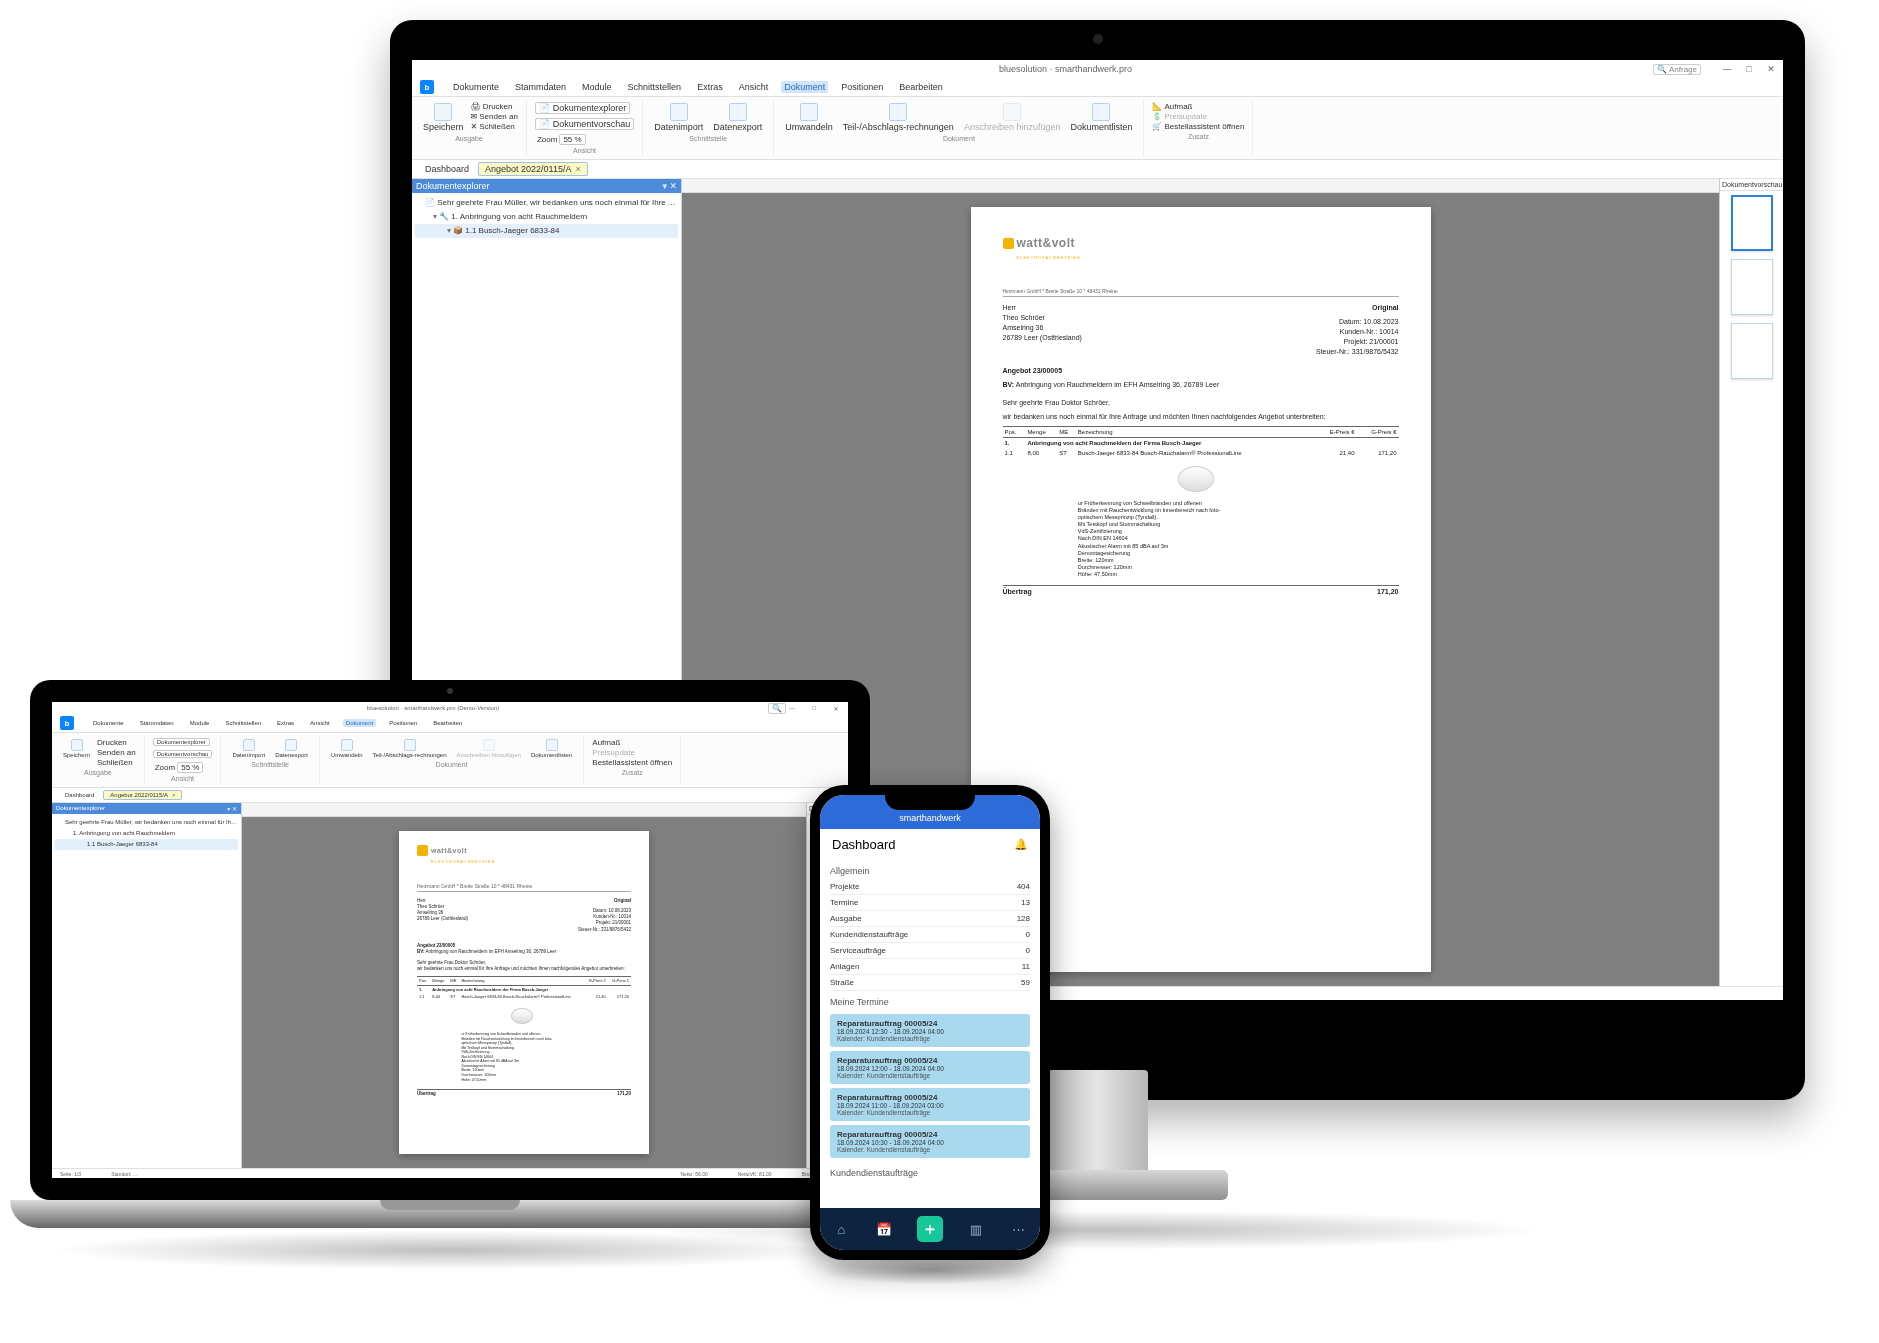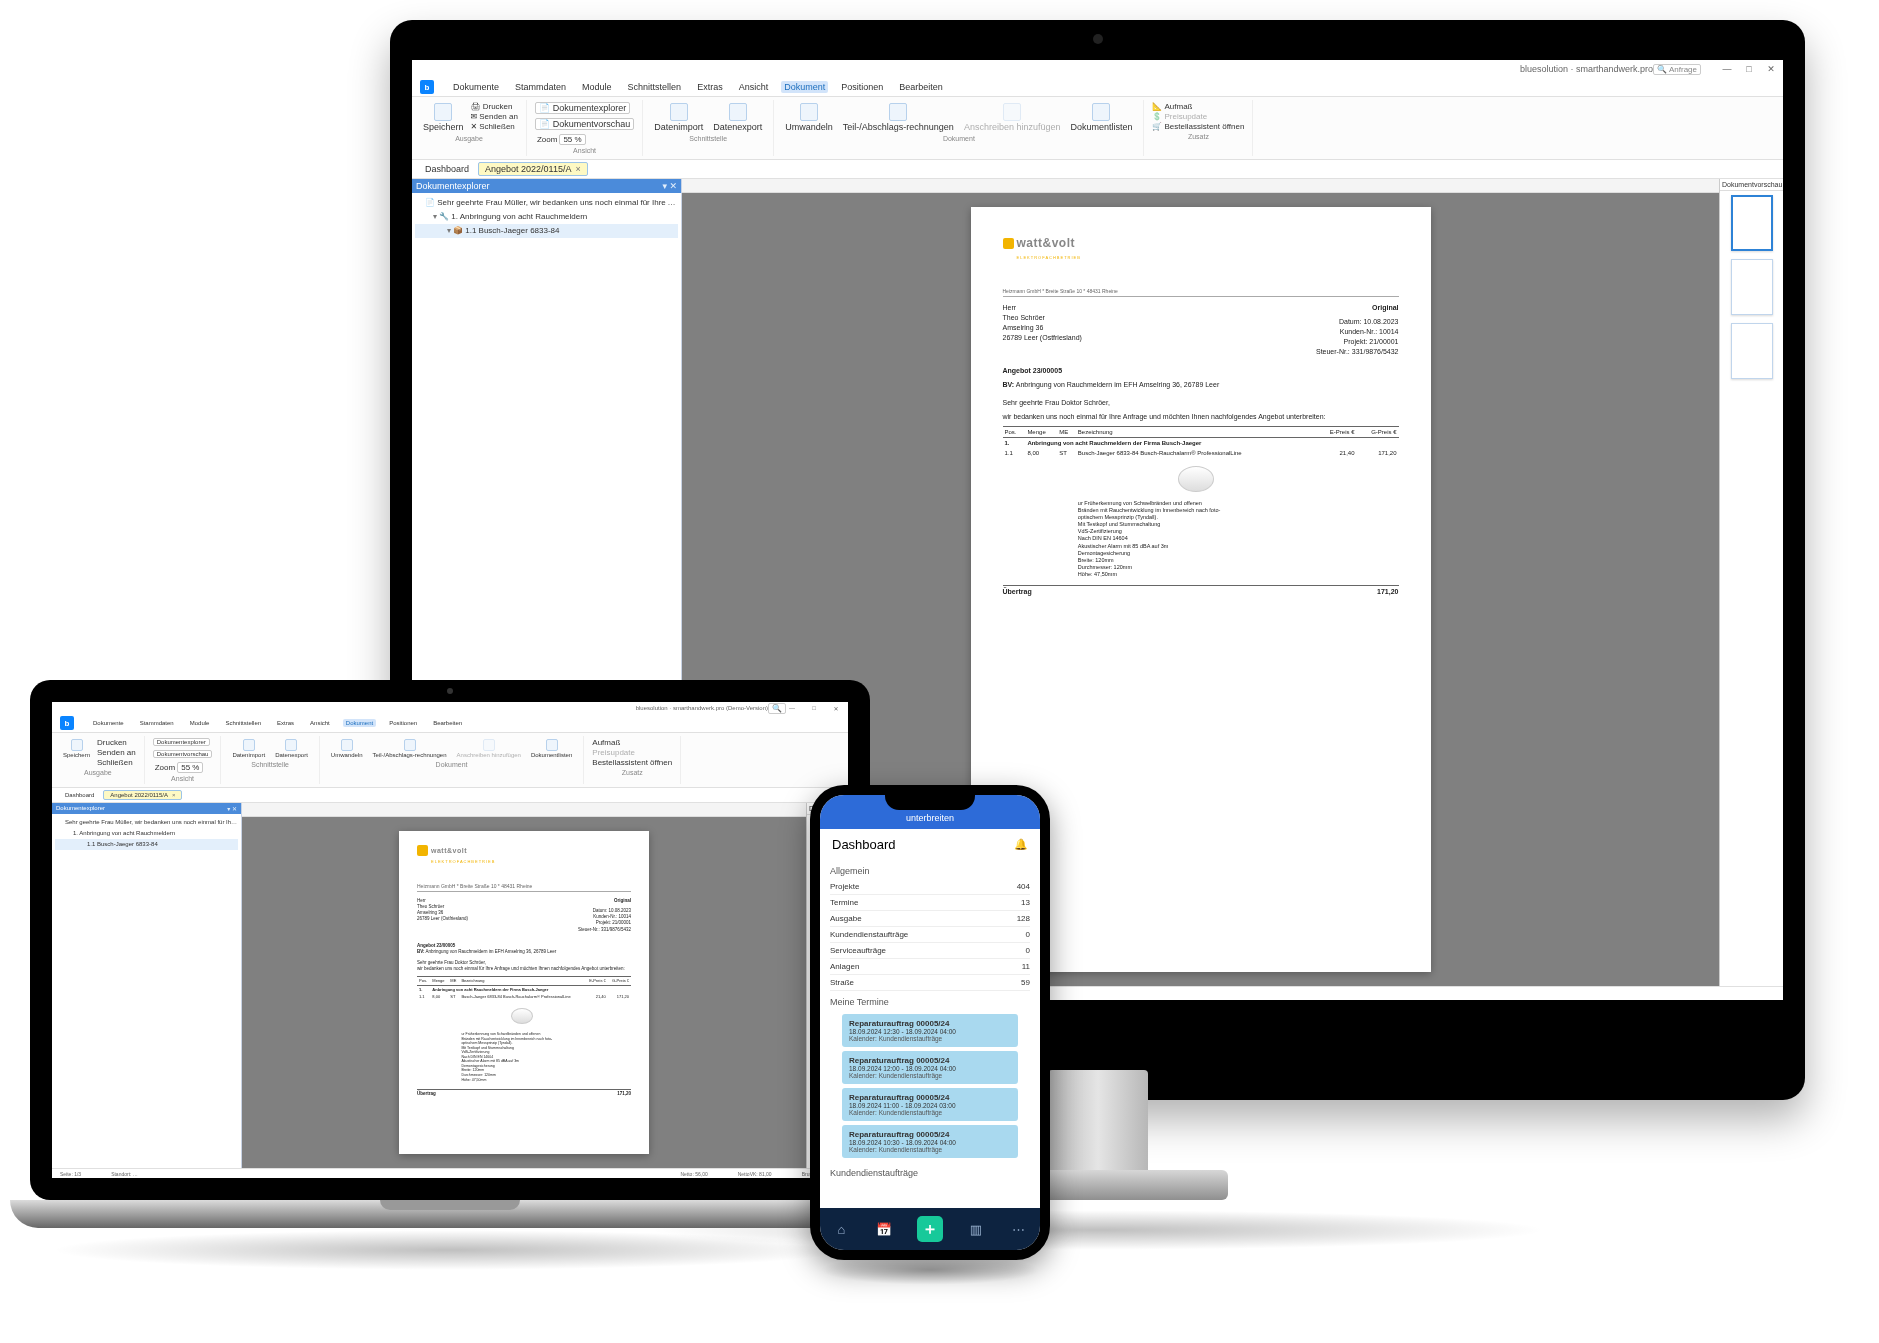--- a/index.html
+++ b/index.html
@@ -29,21 +29,21 @@
 .phone-bezel{width:100%;height:100%;background:#000;border-radius:34px;padding:10px;position:relative;box-shadow:0 10px 30px rgba(0,0,0,.4)}
 .phone-screen{width:100%;height:100%;background:#fff;border-radius:24px;overflow:hidden;display:flex;flex-direction:column}
 .phone-notch{position:absolute;top:5px;left:50%;transform:translateX(-50%);width:90px;height:20px;background:#000;border-radius:0 0 14px 14px;z-index:6}
 .phone-shadow{position:absolute;left:50%;bottom:-25px;transform:translateX(-50%);width:220px;height:30px;background:radial-gradient(ellipse,rgba(0,0,0,.3),transparent 70%)}
 
 
 .app{display:flex;flex-direction:column;height:100%;font-size:9px;color:#333}
 .app.small{font-size:6px}
 
 .titlebar{height:18px;display:flex;align-items:center;padding:0 6px;color:#666;background:#fff}
-.titlebar .center{flex:1;text-align:right}
+.titlebar .center{flex:1;text-align:center}
 .winbtns{display:flex;gap:10px}
 .winbtns span{width:12px;text-align:center}
 .small .titlebar{height:12px}
 
 .menubar{display:flex;gap:10px;padding:2px 8px;background:#fff;align-items:center}
 .menubar .logo{width:14px;height:14px;background:#0a84ff;border-radius:2px;margin-right:6px;display:flex;align-items:center;justify-content:center;color:#fff;font-size:8px;font-weight:700}
 .menubar span{padding:1px 3px}
 .menubar .active{background:#d2e4fa;border-radius:2px;color:#1d6fbe}
 
 .ribbon{display:flex;border-top:1px solid #e0e0e0;border-bottom:1px solid #e0e0e0;background:#fcfcfc;padding:3px 0}
@@ -117,21 +117,21 @@
 
 .srch{display:flex;align-items:center;gap:2px;border:1px solid #ccc;border-radius:2px;padding:0 3px;font-size:8px;color:#888}
 
 
 .ptop{background:#2d6bd8;color:#fff;text-align:center;padding:18px 0 6px 0;font-size:9px}
 .phdr{display:flex;align-items:center;justify-content:space-between;padding:8px 12px;font-size:13px;font-weight:500}
 .phdr .bell{color:#888;font-size:11px}
 .pbody{flex:1;overflow:auto;padding:0 10px 10px 10px;font-size:9px;color:#333}
 .psect{font-size:9px;color:#555;padding:6px 0 3px 0}
 .prow{display:flex;justify-content:space-between;padding:3px 0;border-bottom:1px solid #eee;font-size:8px}
-.pcard{background:#a9d9ef;border-radius:3px;padding:5px 7px;margin:4px 12px}
+.pcard{background:#a9d9ef;border-radius:3px;padding:5px 7px;margin:4px 0}
 .pcard .t{font-size:8px;font-weight:600}
 .pcard .d{font-size:6.5px;color:#333}
 .pcard .k{font-size:6.5px;color:#555}
 .pnav{background:#0d2340;display:flex;justify-content:space-around;align-items:center;padding:8px 0}
 .pnav .nb{width:20px;height:20px;display:flex;align-items:center;justify-content:center;color:#9ab3d1;font-size:13px}
 .pnav .plus{width:26px;height:26px;background:#17c99a;border-radius:5px;color:#fff;font-size:16px;font-weight:700}
 </style>
 </head>
 <body>
 
@@ -588,21 +588,21 @@
   <div class="laptop-base">
       <div class="laptop-notch"></div>
     </div>
   <div class="laptop-shadow"></div>
 </div>
 
 <div class="phone">
   <div class="phone-bezel">
     <div class="phone-notch"></div>
     <div class="phone-screen">
-      <div class="ptop">unterbreiten</div>
+      <div class="ptop">smarthandwerk</div>
       <div class="phdr">
         <span>Dashboard</span>
         <span class="bell">🔔</span>
       </div>
       <div class="pbody">
         <div class="psect">Allgemein</div>
         <div class="prow">
             <span>Projekte</span>
             <span>404</span>
           </div>

